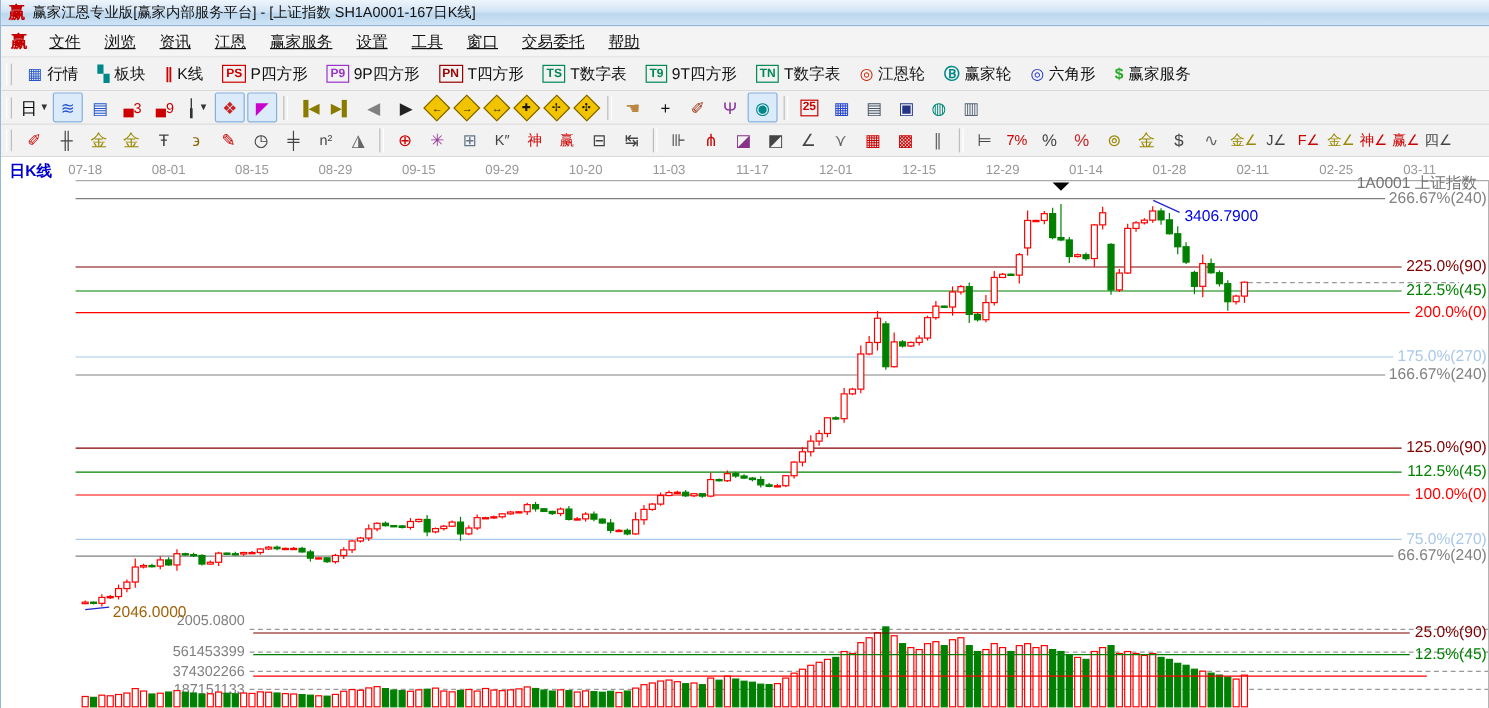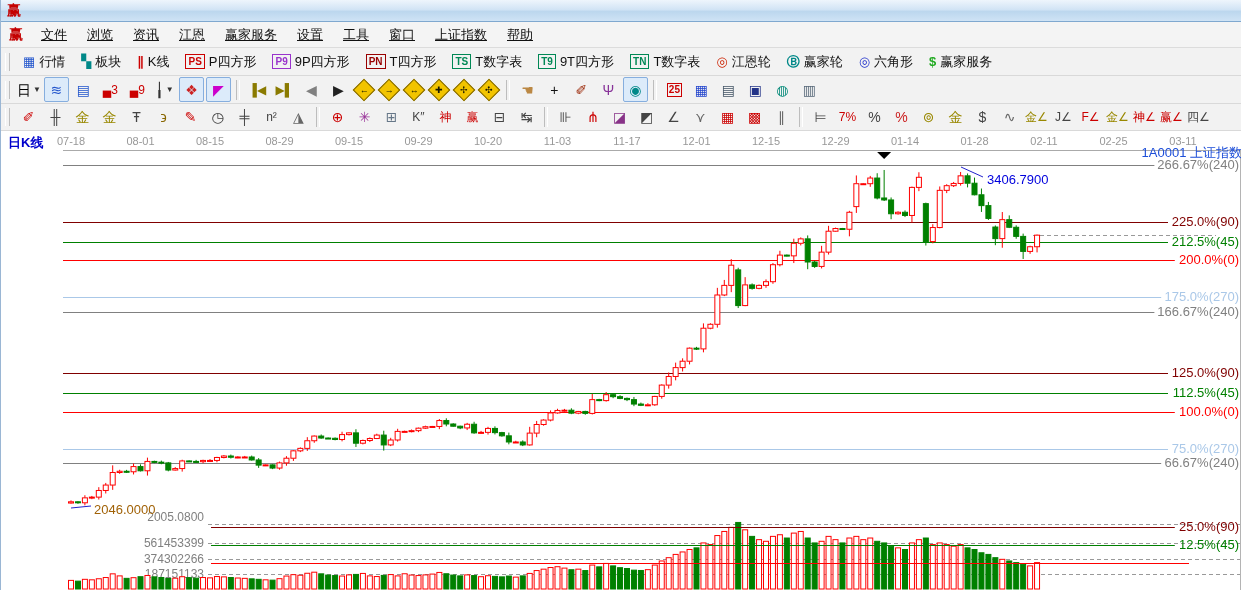--- a/index.html
+++ b/index.html
@@ -33,45 +33,46 @@
   .tbtn.small{font-size:12px;}
   .diamond-outer{width:23px;height:23px;display:flex;align-items:center;justify-content:center;margin:0 1px;}
   .diamond{width:14px;height:14px;background:#f2c400;border:1px solid #7a6200;transform:rotate(45deg);
     display:flex;align-items:center;justify-content:center;}
   .diamond span{transform:rotate(-45deg);font-size:9px;color:#1a1a00;font-weight:bold;}
   
   .chart{position:relative;width:1241px;height:460px;background:#fff;}
   .chart svg{position:absolute;left:0;top:0;}
   .overlay{position:absolute;font-size:13px;white-space:nowrap;}
   #period-label{left:7px;top:3px;color:#0000cc;font-weight:bold;}
-  #symbol-label{right:0;top:13px;color:#1d4ed8;}
+  #symbol-label{right:11px;top:13px;color:#737373;}
   #ann-start{left:93px;top:371px;color:#a16207;}
   #ann-peak{left:986px;top:41px;color:#0000dd;}
 </style>
 </head>
 <body>
 
 <div class="window">
 
   <div class="titlebar">
     <span class="logo">赢</span>
+    <span>赢家江恩专业版[赢家内部服务平台] - [上证指数  SH1A0001-167日K线]</span>
   </div>
 
   <div class="menubar">
     <span class="logo">赢</span>
 
   <span class="menu-item">文件</span>
       <span class="menu-item">浏览</span>
       <span class="menu-item">资讯</span>
       <span class="menu-item">江恩</span>
       <span class="menu-item">赢家服务</span>
       <span class="menu-item">设置</span>
       <span class="menu-item">工具</span>
       <span class="menu-item">窗口</span>
-      <span class="menu-item">上证指数</span>
+      <span class="menu-item">交易委托</span>
       <span class="menu-item">帮助</span>
     </div>
 
   <div class="toolbar" id="tb1">
       <div class="grip"></div>
       <div class="main-btn">
         <span class="g" style="color: rgb(34, 85, 204);">▦</span>
         <span>行情</span>
       </div>
       <div class="main-btn">

